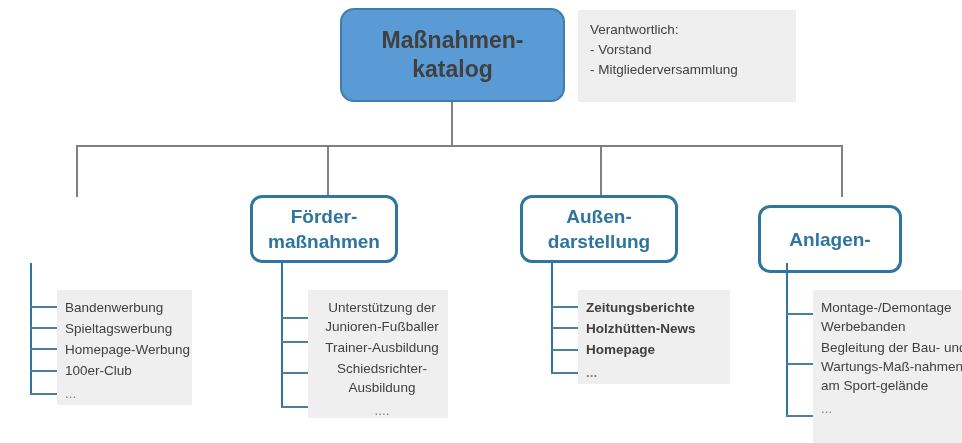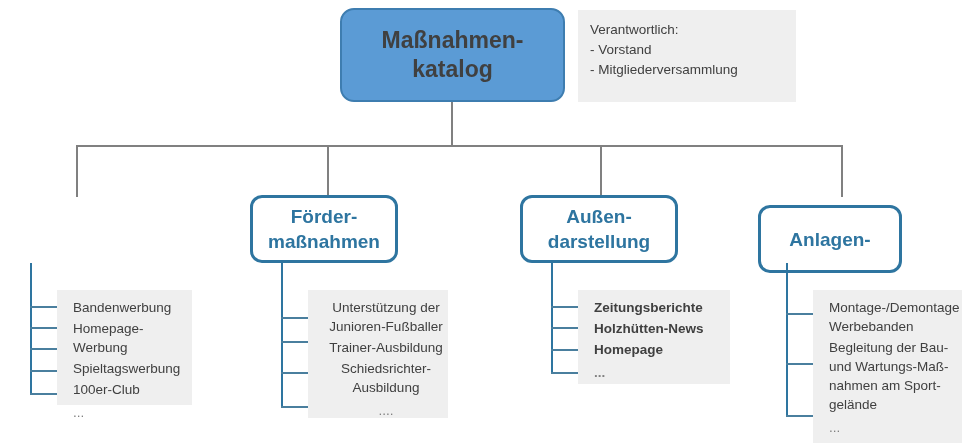--- a/index.html
+++ b/index.html
@@ -81,21 +81,21 @@
     align-items: center;
     justify-content: center;
     box-sizing: border-box;
   }
 
   
   .leaf-panel {
     position: absolute;
     background: #EFEFEF;
     box-sizing: border-box;
-    padding: 8px 0 8px 16px;
+    padding: 8px 0 8px 8px;
   }
   .leaf-item {
     color: #404040;
     font-size: 13.5px;
     line-height: 19px;
     margin-bottom: 2px;
   }
   .leaf-item.dots {
     color: #808080;
     margin-top: 4px;
@@ -128,22 +128,22 @@
   <div class="conn-v" style="left:841px; top:145px; height:52px;"></div>
 
   <div class="spine" style="left:30px; top:263px; height:130px;"></div>
   <div class="stub" style="left:30px; top:306px; width:27px;"></div>
   <div class="stub" style="left:30px; top:327px; width:27px;"></div>
   <div class="stub" style="left:30px; top:348px; width:27px;"></div>
   <div class="stub" style="left:30px; top:370px; width:27px;"></div>
   <div class="stub" style="left:30px; top:393px; width:27px;"></div>
   <div class="leaf-panel" style="left:57px; top:290px; width:135px; height:115px;">
     <div class="leaf-item">Bandenwerbung</div>
+    <div class="leaf-item">Spieltagswerbung</div>
     <div class="leaf-item">Homepage-Werbung</div>
-    <div class="leaf-item">Spieltagswerbung</div>
     <div class="leaf-item">100er-Club</div>
     <div class="leaf-item dots">...</div>
   </div>
 
   <div class="branch-node" style="left:250px; top:195px; width:148px; height:68px;justify-content:center;">
     <div>
       <div>Förder-</div>
       <div>maßnahmen</div>
     </div>
   </div>

